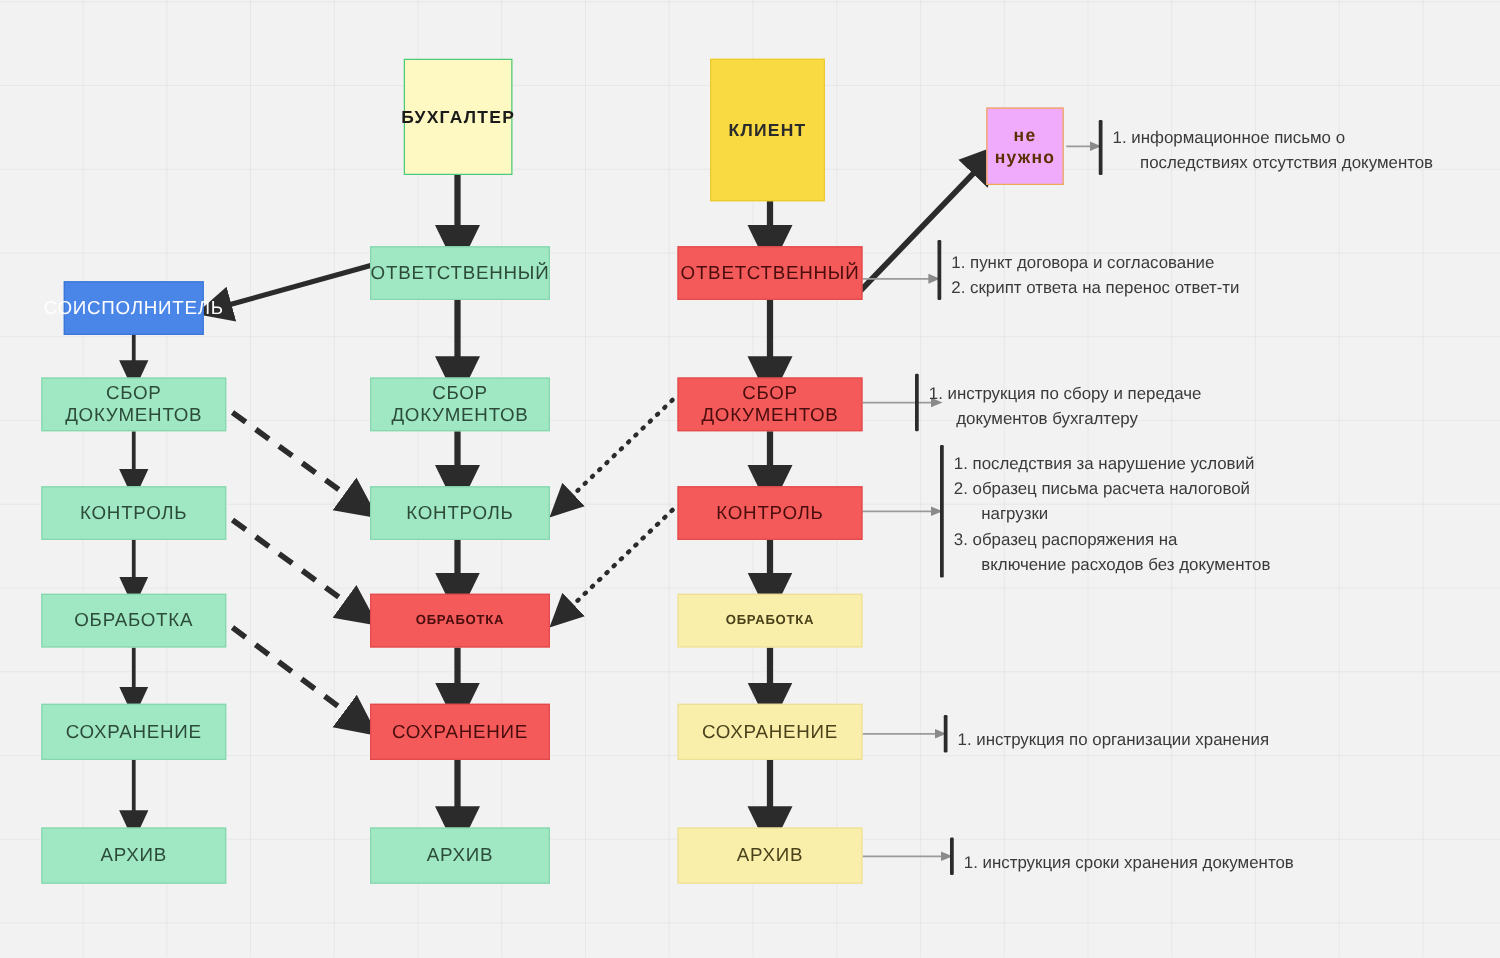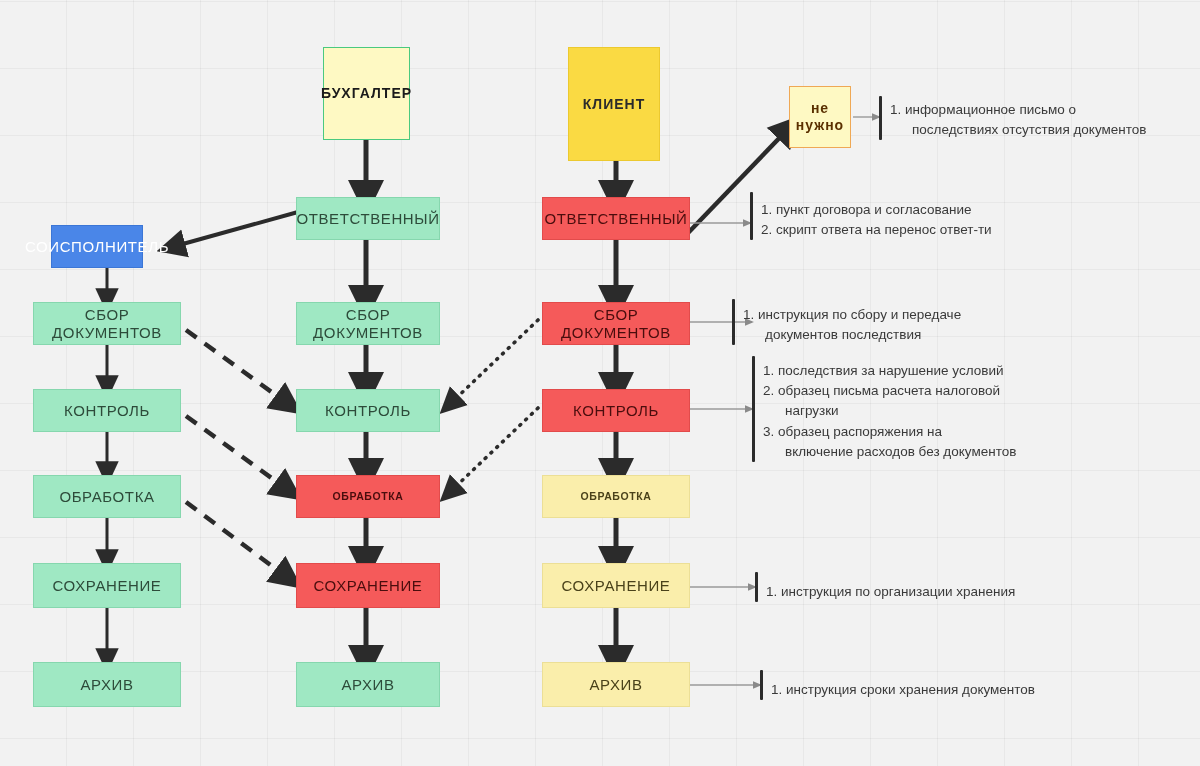--- a/index.html
+++ b/index.html
@@ -25,21 +25,21 @@
     display:flex;align-items:center;justify-content:center;
     text-align:center;
     letter-spacing:0.4px;
     line-height:1.15;
     border:1px solid rgba(0,0,0,0.18);
   }
   .hdr{ font-size:14px; font-weight:bold; letter-spacing:1px; }
 
   .green-hdr{ background:#fef9c3; color:#1b1b1b; border-color:#4ac97f; }
   .yellow-hdr{ background:#fada43; color:#2b2b2b; border-color:#ecc92f; }
-  .orange-hdr{ background:#fef9c3; color:#5a3000; border-color:#efa855; }
+  .orange-hdr{ background:#f0abfc; color:#5a3000; border-color:#efa855; }
 
   .green{ background:#9fe8c3; color:#2d4b3a; border-color:#86d7ae; }
   .red{ background:#f55a5a; color:#4a0d0d; border-color:#e24b4b; }
   .yellow{ background:#faeeab; color:#4a421a; border-color:#ecdf96; }
   .blue{ background:#4a86e8; color:#ffffff; border-color:#3b76d6; }
 
   .step{ font-size:15px; letter-spacing:0.6px; }
   .step.bold{ font-weight:bold; font-size:10.5px; }
 
   svg#wires{ position:absolute; left:0; top:0; width:1200px; height:766px; pointer-events:none; }
@@ -140,21 +140,21 @@
 
 <div class="box yellow-hdr hdr" style="left:568px;top:47px;width:92px;height:114px;">
   <span>КЛИЕНТ</span>
 </div>
 
 <div class="box orange-hdr hdr" style="left:789px;top:86px;width:62px;height:62px;flex-direction:column;line-height:1.25;">
   <span>не</span>
   <span>нужно</span>
 </div>
 
-<div class="box blue step" style="left:51px;top:225px;width:92px;height:43px;">
+<div class="box blue step" style="left:51px;top:225px;width:112px;height:43px;">
   <span>СОИСПОЛНИТЕЛЬ</span>
 </div>
 <div class="box green step" style="left:33px;top:302px;width:148px;height:43px;">
   <span>СБОР ДОКУМЕНТОВ</span>
 </div>
 <div class="box green step" style="left:33px;top:389px;width:148px;height:43px;">
   <span>КОНТРОЛЬ</span>
 </div>
 <div class="box green step" style="left:33px;top:475px;width:148px;height:43px;">
   <span>ОБРАБОТКА</span>
@@ -217,21 +217,21 @@
   <div class="lines">
     <span class="ln">1. пункт договора и согласование</span>
     <span class="ln">2. скрипт ответа на перенос ответ-ти</span>
   </div>
 </div>
 
 <div class="note" style="left:732px;top:299px;height:46px;">
   <div class="bar" style="height:46px;"></div>
   <div class="lines">
     <span class="ln">1. инструкция  по сбору и передаче</span>
-    <span class="ln cont">документов последствия</span>
+    <span class="ln cont">документов бухгалтеру</span>
   </div>
 </div>
 
 <div class="note" style="left:752px;top:356px;height:106px;">
   <div class="bar" style="height:106px;"></div>
   <div class="lines">
     <span class="ln">1. последствия  за нарушение условий</span>
     <span class="ln">2. образец письма расчета налоговой</span>
     <span class="ln cont">нагрузки</span>
     <span class="ln">3. образец распоряжения на</span>

